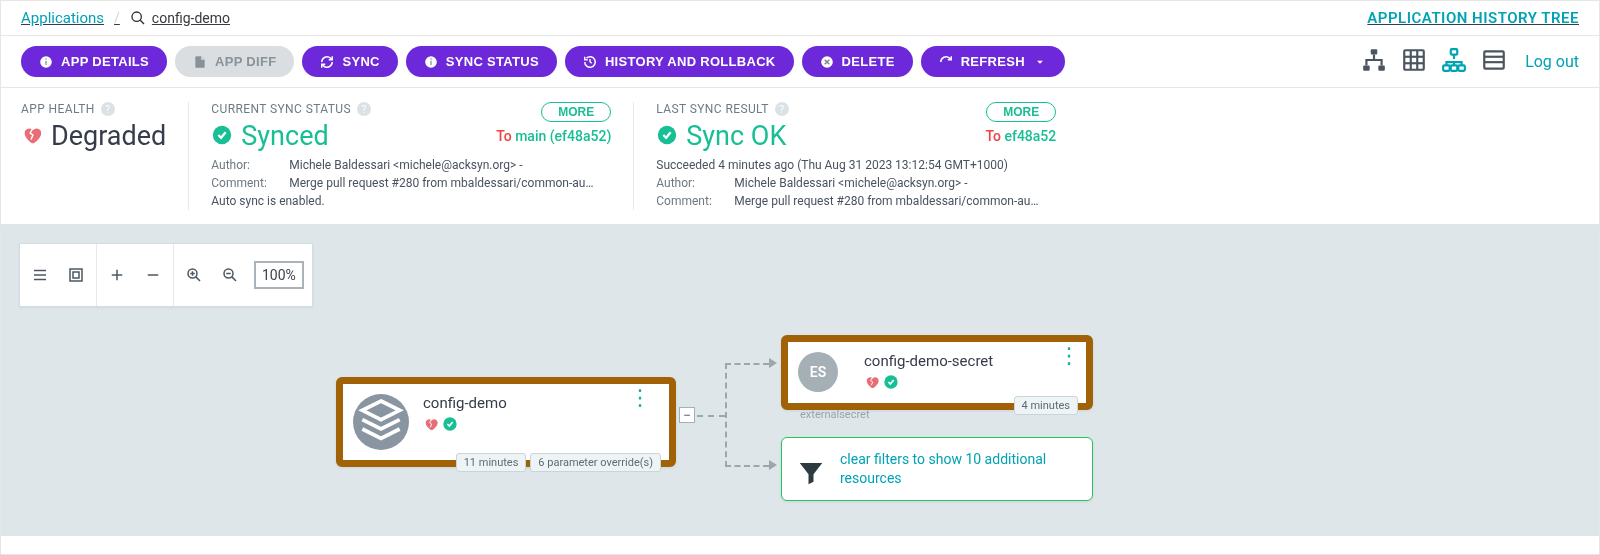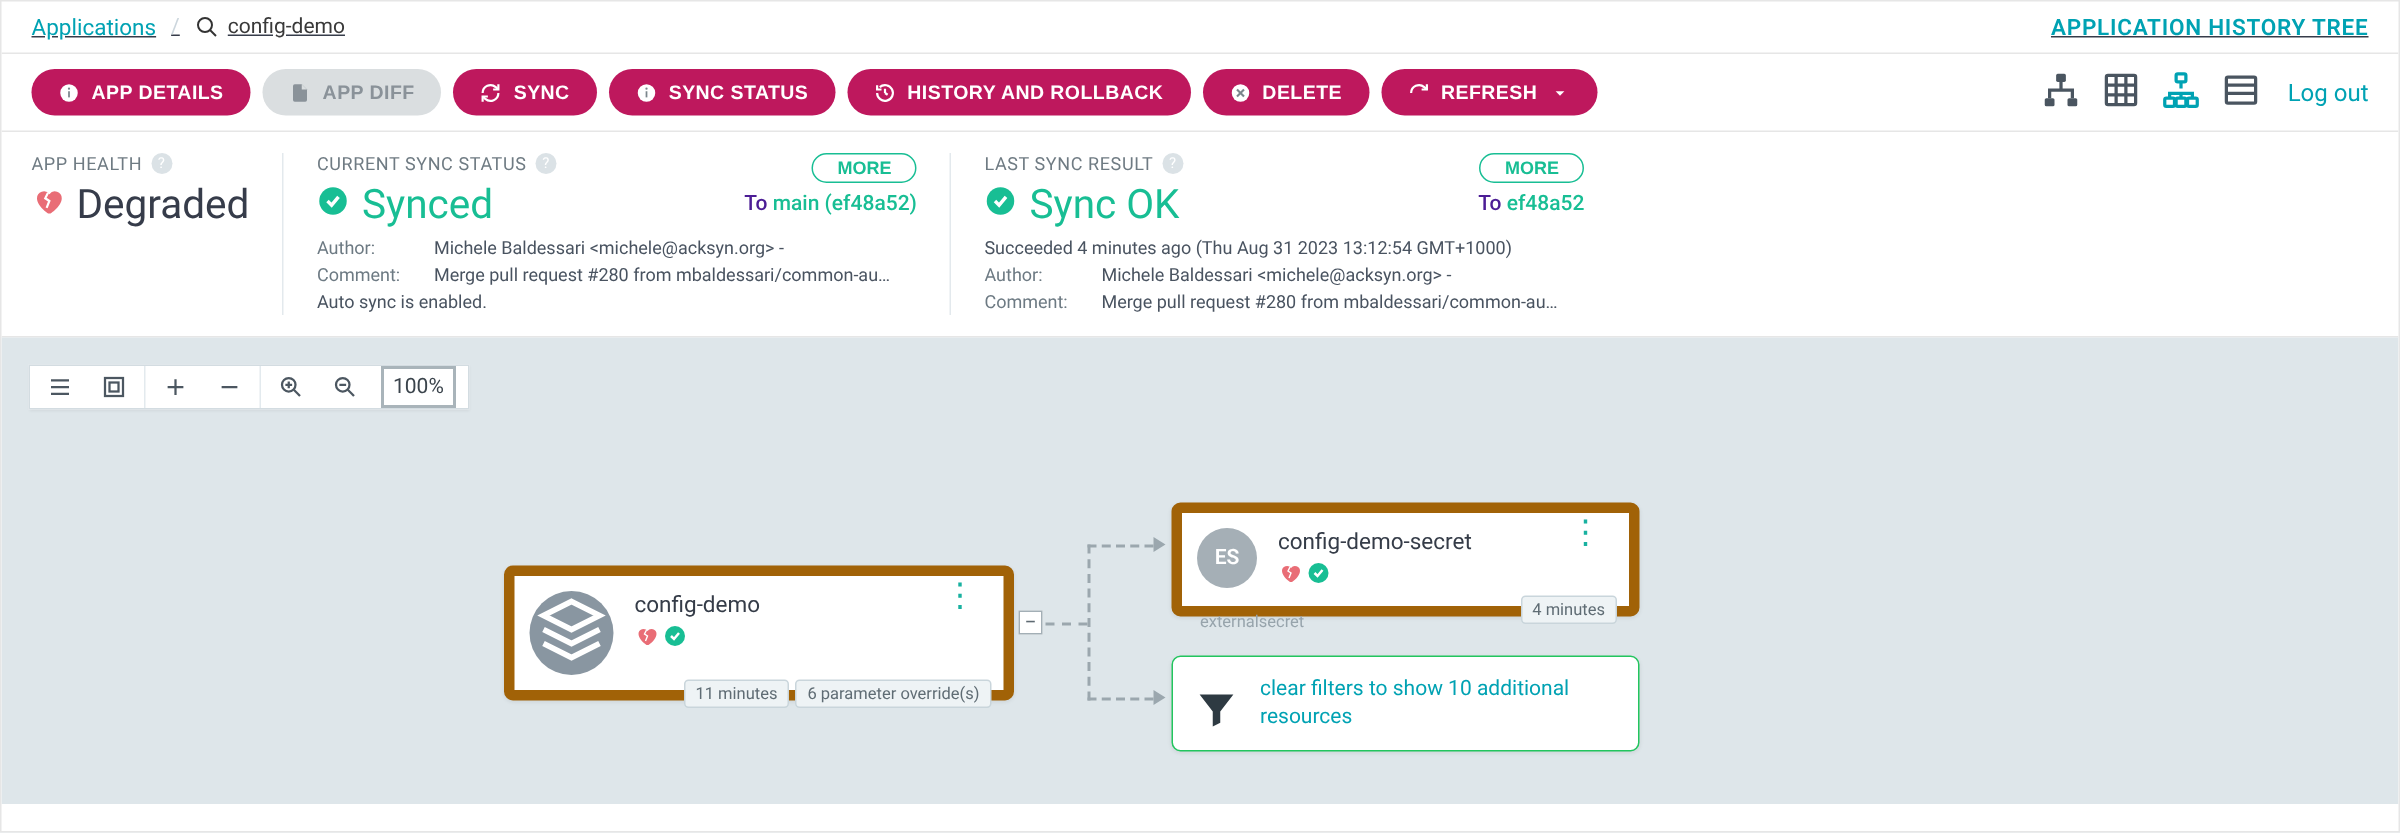--- a/index.html
+++ b/index.html
@@ -33,21 +33,21 @@
   .toolbar-row {
     display: flex;
     align-items: center;
     justify-content: space-between;
     padding: 10px 20px;
     border-bottom: 1px solid #e6e6e6;
   }
   .toolbar { display: flex; gap: 8px; flex-wrap: wrap; }
   .pill-btn {
     display: inline-flex; align-items: center; gap: 8px;
-    background: #be185d;
+    background: #6d28d9;
     color: #fff;
     border: none;
     border-radius: 20px;
     padding: 8px 18px;
     font-size: 13px;
     font-weight: 600;
     cursor: pointer;
     letter-spacing: 0.3px;
   }
   .pill-btn.disabled { background: #dadee0; color: #8a9299; cursor: default; }
@@ -72,38 +72,38 @@
   .panel-sub { font-size: 12px; color: #495360; margin-top: 4px; line-height: 1.5; max-width: 410px; overflow: hidden; }
   .panel-sub .row { display:flex; gap: 6px; }
   .panel-sub .lbl { color: #6d7a83; width: 72px; flex-shrink:0; }
   .panel-sub .val { flex:1; white-space: nowrap; overflow:hidden; text-overflow: ellipsis; }
   .panel-top { display:flex; justify-content: space-between; align-items: flex-start; gap: 110px; }
   .more-btn {
     border: 1.5px solid #18be94; color: #18be94; background:#fff;
     border-radius: 14px; padding: 2px 16px; font-size: 12px; font-weight: 600; cursor:pointer;
   }
   .to-rev { color:#18be94; font-size:14px; margin-top:6px; font-weight:500; }
-  .dark { color:#4c1d95; }
+  .dark { color:#ef4444; }
 
   .heart-broken svg, .check-circle svg { width: 22px; height: 22px; }
 
   
   .canvas-area {
     background: #dee6ea;
     height: calc(555px - 244px);
     position: relative;
     padding: 18px;
   }
   .canvas-toolbar {
     background: #fff;
     display: inline-flex;
     border: 1px solid #d3dce1;
     box-shadow: 0 1px 2px rgba(0,0,0,0.06);
   }
-  .canvas-toolbar .grp { display:flex; align-items:center; padding: 0 8px; gap: 12px; }
+  .canvas-toolbar .grp { display:flex; align-items:center; padding: 17px 8px; gap: 12px; }
   .canvas-toolbar .grp + .grp { border-left: 1px solid #e3eaee; }
   .canvas-toolbar .ibtn { width: 24px; height: 24px; display:flex; align-items:center; justify-content:center; cursor:pointer; color:#4c5761; }
   .canvas-toolbar svg { width: 18px; height: 18px; }
   .zoom-box { border: 2px solid #a9b4ba; padding: 4px 6px; font-size: 14px; color:#3b444c; }
   .node {
     background:#fff; border:7px solid #a16207; border-radius:6px;
     box-shadow: 0 1px 3px rgba(0,0,0,0.08);
     position: absolute;
     display:flex; align-items:flex-start;
     padding: 10px 14px 10px 10px;
@@ -445,21 +445,21 @@
   <div class="arrow-tip" style="left:768px; top:133px;"></div>
   <div class="connector" style="left:724px; top:240px; width:44px;"></div>
   <div class="arrow-tip" style="left:768px; top:235px;"></div>
 
   
   <div class="node" style="left:780px; top:110px; width:312px;">
     <div style="position:relative">
       <div class="kind-circ small">ES</div>
       <div class="kind-label">externalsecret</div>
     </div>
-    <div class="body" style="">
+    <div class="body" style="margin-left:12px">
       <div class="title">config-demo-secret</div>
       <div class="status-icons">
         <span><svg viewBox="0 0 24 24" fill="#e96d76">
               <path d="M12 21s-8-5.3-8-11a5 5 0 0 1 9-3 5 5 0 0 1 9 3c0 5.7-8 11-8 11z"></path>
               <path d="M12 6l-2 4 3 2-2 5" stroke="#fff" stroke-width="1.4" fill="none"></path>
             </svg></span>
         <span><svg viewBox="0 0 24 24" fill="#18be94">
               <circle cx="12" cy="12" r="10"></circle>
               <path d="M8 12l3 3 5-6" stroke="#fff" stroke-width="2.5" fill="none"></path>
             </svg></span>

